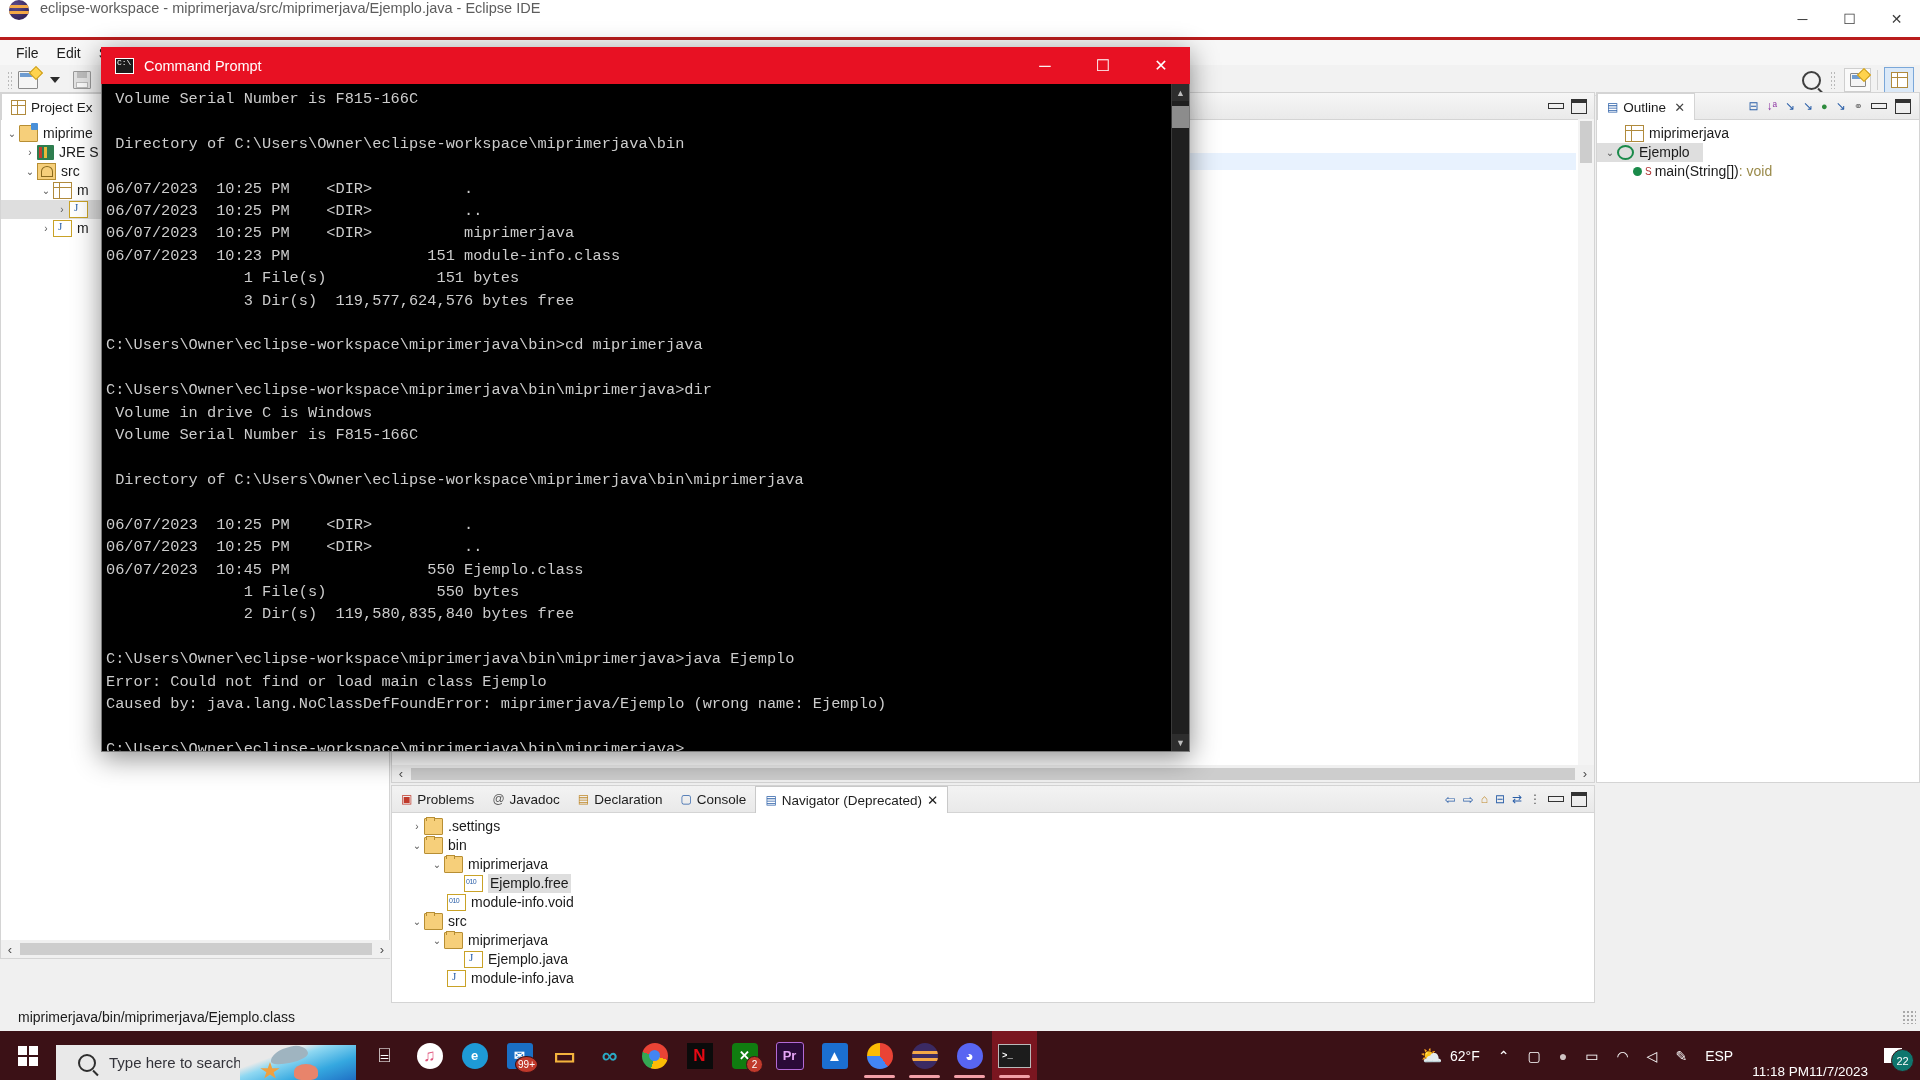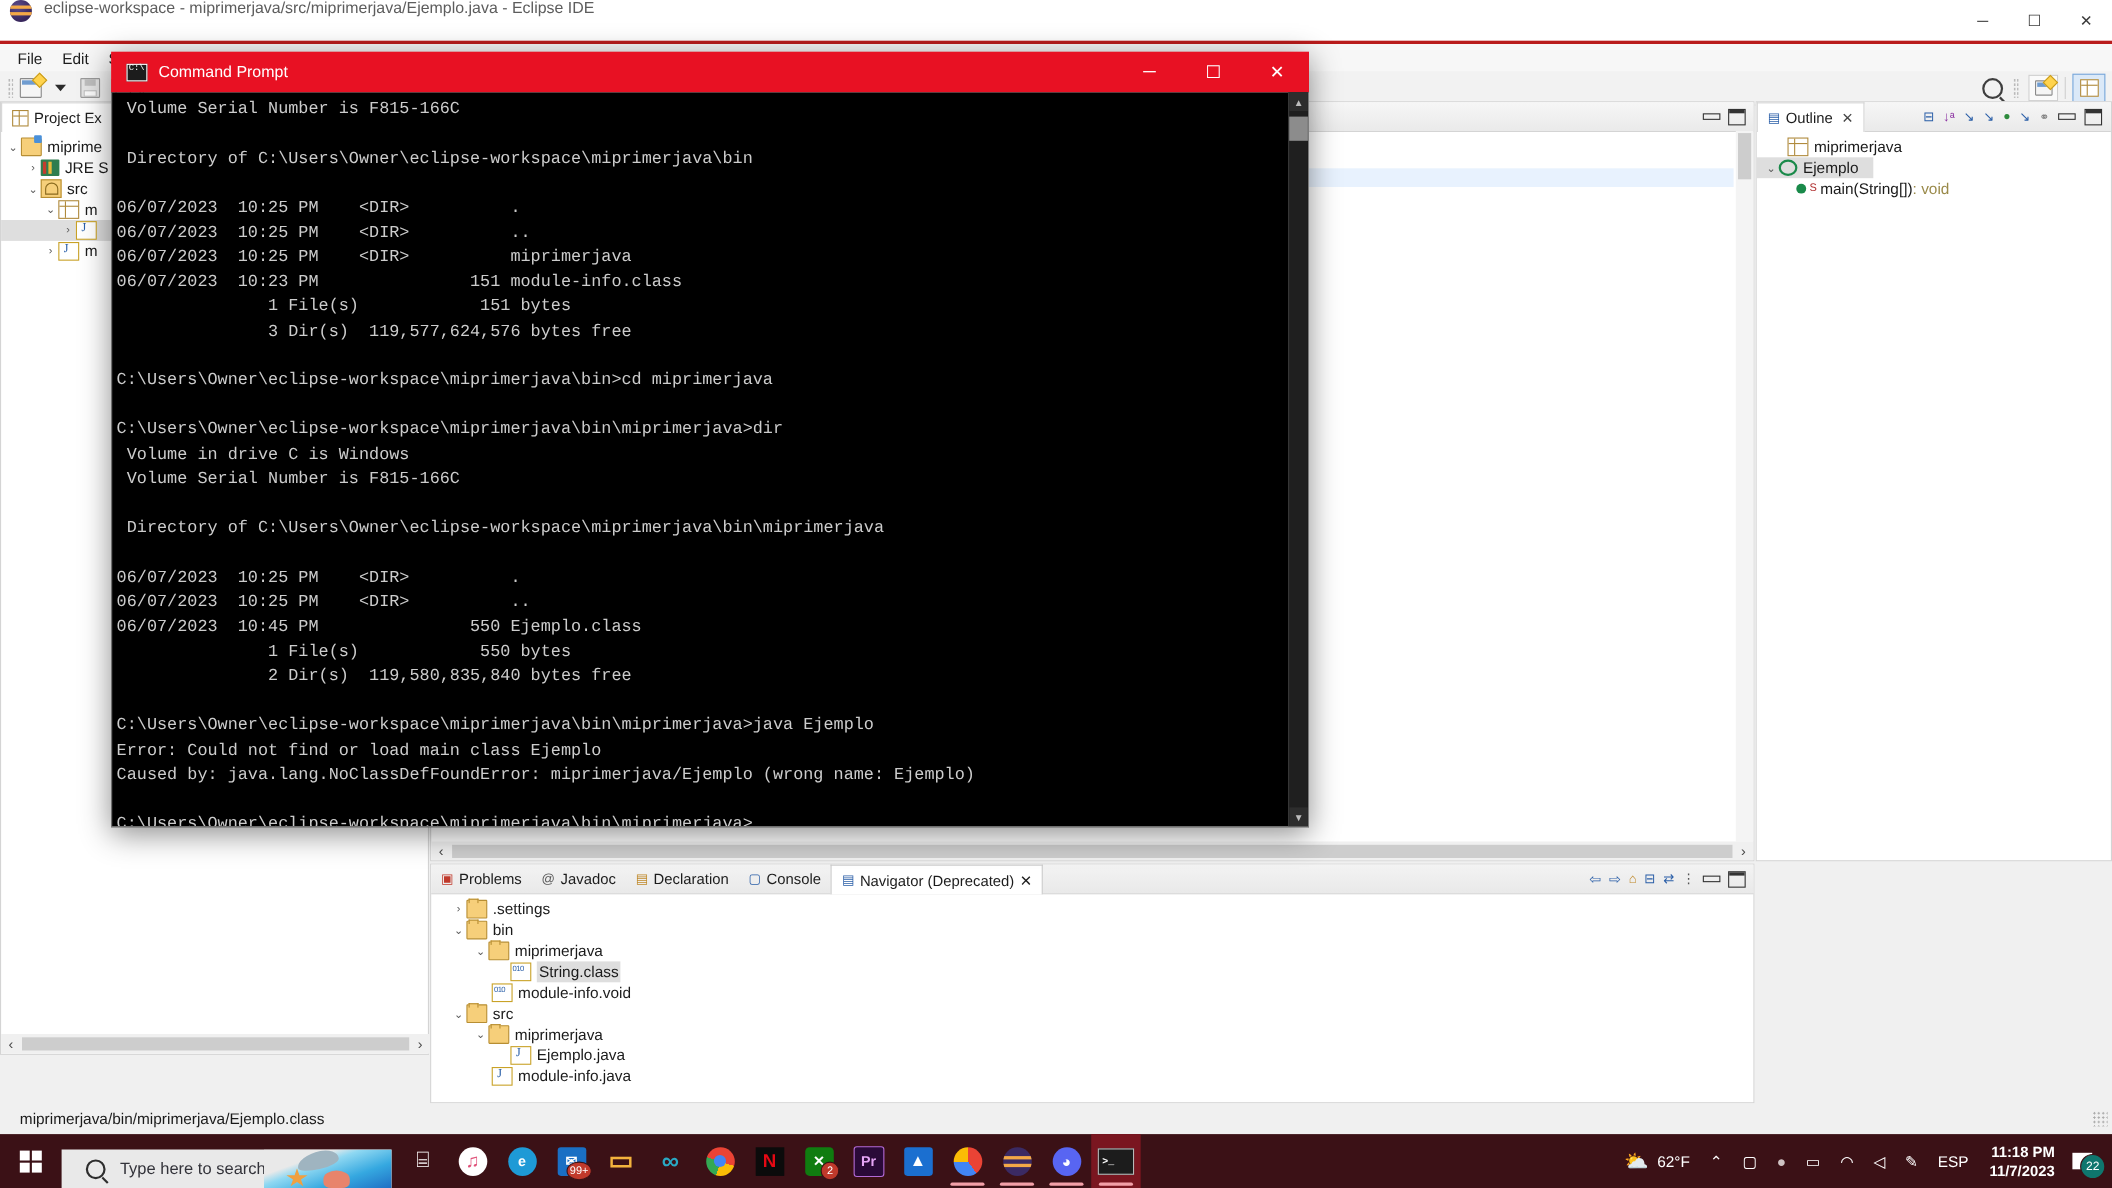--- a/index.html
+++ b/index.html
@@ -148,21 +148,21 @@
   .search-art .octo{position:absolute;left:54px;bottom:0;width:24px;height:16px;background:#e8846b;border-radius:50% 50% 30% 30%;}
   .search-art .star{position:absolute;left:20px;bottom:0px;width:20px;height:18px;background:#f0a040;clip-path:polygon(50% 0,61% 35%,98% 35%,68% 57%,79% 91%,50% 70%,21% 91%,32% 57%,2% 35%,39% 35%);}
   .tb-apps{display:flex;align-items:center;height:49px;margin-left:6px;}
   .tbapp{width:45px;height:49px;display:flex;align-items:center;justify-content:center;position:relative;}
   .tbapp.active{background:#7a1620;}
   .tbapp.activebar::after{content:"";position:absolute;left:7px;right:7px;bottom:2px;height:3px;background:#f3a0a8;border-radius:2px;}
   .badge{position:absolute;right:4px;bottom:7px;background:#c0392b;color:#fff;border-radius:50%;
     min-width:17px;height:17px;font-size:10px;display:flex;align-items:center;justify-content:center;padding:0 2px;box-sizing:border-box;border:1.5px solid #3b1116;}
   .tray{margin-left:auto;display:flex;align-items:center;height:49px;padding-right:4px;}
   .tray-item{padding:0 9px;color:#fff;font-size:14px;display:flex;align-items:center;height:49px;}
-  .clock{display:flex;flex-direction:column;align-items:flex-end;justify-content:center;height:49px;padding:0 10px;color:#fff;font-size:13.5px;line-height:17px;font-weight:bold;}
+  .clock{display:flex;flex-direction:row;align-items:flex-end;justify-content:center;height:49px;padding:0 10px;color:#fff;font-size:13.5px;line-height:17px;}
   .notif{position:relative;padding:0 14px 0 6px;display:flex;align-items:center;height:49px;}
   .notif-ic{width:18px;height:15px;background:#fff;position:relative;}
   .notif-badge{position:absolute;right:2px;bottom:8px;background:#0f766e;color:#fff;border-radius:50%;width:21px;height:21px;font-size:11px;display:flex;align-items:center;justify-content:center;border:1.5px solid #3b1116;}
 
   .icon-circle{width:26px;height:26px;border-radius:50%;display:flex;align-items:center;justify-content:center;font-size:13px;color:#fff;font-weight:bold;}
   .sq{width:26px;height:26px;display:flex;align-items:center;justify-content:center;font-size:13px;color:#fff;font-weight:bold;}
 </style>
 </head>
 <body>
 
@@ -372,21 +372,21 @@
             <span class="ficon i-folder"></span>
             <span class="tlabel">bin</span>
           </div>
           <div class="trow" style="padding-left:38px">
             <span class="arrow">⌄</span>
             <span class="ficon i-folder"></span>
             <span class="tlabel">miprimerjava</span>
           </div>
           <div class="trow" style="padding-left:72px">
             <span class="ficon i-class"></span>
-            <span class="tlabel sel" style="background:#dedede;padding:0 2px">String.class</span>
+            <span class="tlabel sel" style="background:#dedede;padding:0 2px">Ejemplo.free</span>
           </div>
           <div class="trow" style="padding-left:55px">
             <span class="ficon i-class"></span>
             <span class="tlabel">module-info.void</span>
           </div>
           <div class="trow" style="padding-left:18px">
             <span class="arrow">⌄</span>
             <span class="ficon i-folder"></span>
             <span class="tlabel">src</span>
           </div>

